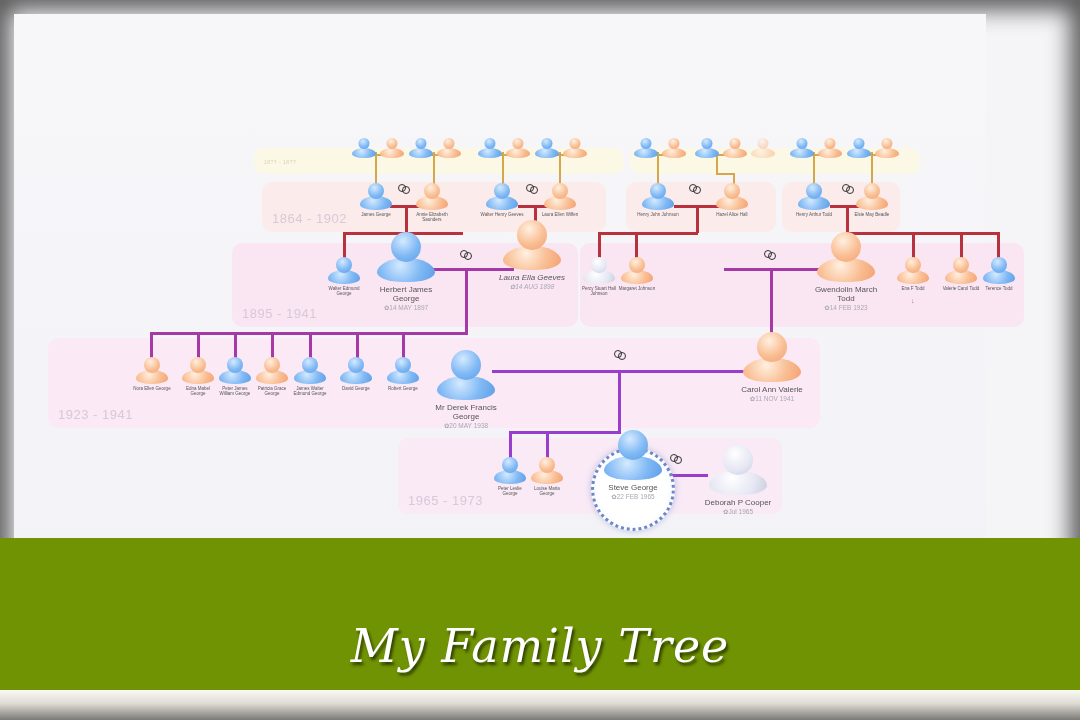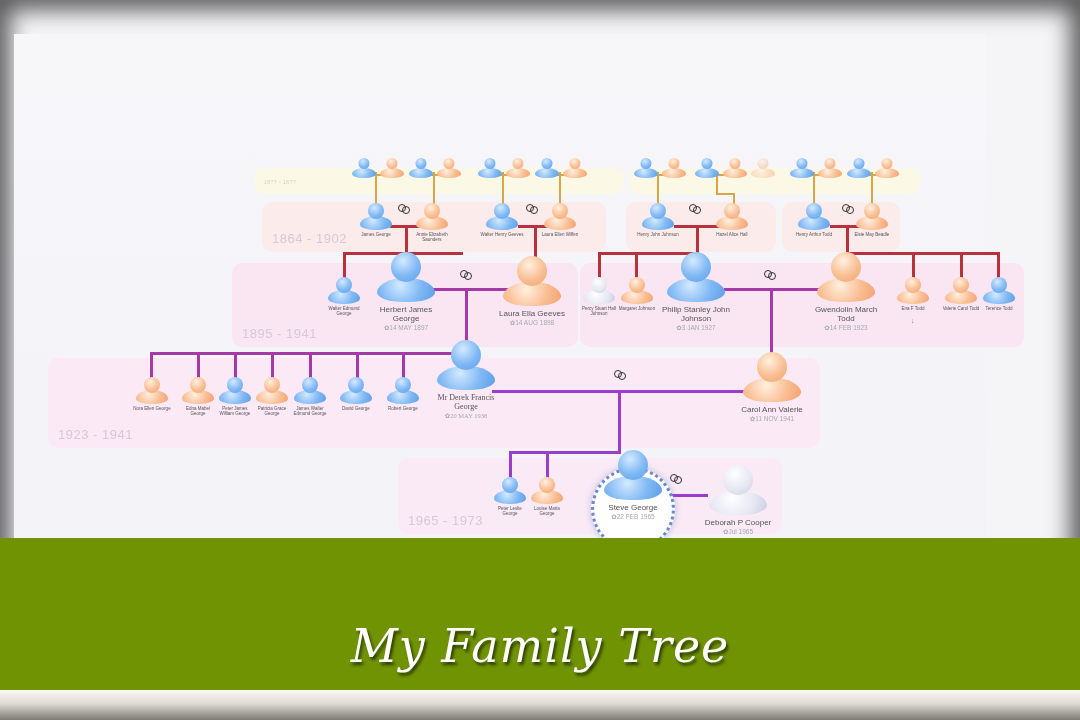--- a/index.html
+++ b/index.html
@@ -7,21 +7,20 @@
   body { font-family: "Liberation Sans", sans-serif; position: relative; }
 
   .frame {
     position: absolute; left: 0; top: 0; width: 1080px; height: 720px;
     background: #f5f5f8;
     box-shadow: inset 0 0 22px 10px rgba(40,40,40,0.75);
   }
   .canvas {
     position: absolute; left: 14px; top: 14px; width: 972px; height: 524px;
     background: linear-gradient(#f7f7fa, #f3f3f7);
-    margin-top: 20px;
   }
 
   .band { position: absolute; border-radius: 10px; }
   .band-label {
     position: absolute; left: 10px; bottom: 6px;
     font-size: 13px; color: #d8c8d8; letter-spacing: 0.5px;
   }
   .band-yellow { background: #fbf8e6; }
   .band-peach { background: #fbeceb; }
   .band-pink { background: #fae6f3; }
@@ -391,21 +390,21 @@
       <div class="name">Walter Edmund George</div>
     </div>
   <div class="person sz-l m" style="left:352px;top:222px;width:80px;">
       <div class="avatar">
         <div class="body"></div>
         <div class="head"></div>
       </div>
       <div class="name">Herbert James George</div>
       <div class="date">✿14 MAY 1897</div>
     </div>
-  <div class="person sz-l f" style="left:478px;top:226px;width:80px;">
+  <div class="person sz-l f" style="left:478px;top:210px;width:80px;font-style:italic;">
       <div class="avatar">
         <div class="body"></div>
         <div class="head"></div>
       </div>
       <div class="name">Laura Ella Geeves</div>
       <div class="date">✿14 AUG 1898</div>
     </div>
   <div class="person sz-s u" style="left:564px;top:244px;width:42px;">
       <div class="avatar">
         <div class="body"></div>
@@ -413,28 +412,20 @@
       </div>
       <div class="name">Percy Stuart Hall Johnson</div>
     </div>
   <div class="person sz-s f" style="left:602px;top:244px;width:42px;">
       <div class="avatar">
         <div class="body"></div>
         <div class="head"></div>
       </div>
       <div class="name">Margaret Johnson</div>
     </div>
-  <div class="person sz-l m" style="left:642px;top:222px;width:80px;">
-      <div class="avatar">
-        <div class="body"></div>
-        <div class="head"></div>
-      </div>
-      <div class="name">Philip Stanley John Johnson</div>
-      <div class="date">✿3 JAN 1927</div>
-    </div>
   <div class="person sz-l f" style="left:792px;top:222px;width:80px;">
       <div class="avatar">
         <div class="body"></div>
         <div class="head"></div>
       </div>
       <div class="name">Gwendolin March Todd</div>
       <div class="date">✿14 FEB 1923</div>
     </div>
   <div class="person sz-s f" style="left:878px;top:244px;width:42px;">
       <div class="avatar">
@@ -501,21 +492,21 @@
       </div>
       <div class="name">David George</div>
     </div>
   <div class="person sz-s m" style="left:369px;top:344px;width:40px;">
       <div class="avatar">
         <div class="body"></div>
         <div class="head"></div>
       </div>
       <div class="name">Robert George</div>
     </div>
-  <div class="person sz-l m" style="left:412px;top:310px;width:80px;font-family:Liberation Serif, serif;">
+  <div class="person sz-l m" style="left:412px;top:340px;width:80px;">
       <div class="avatar">
         <div class="body"></div>
         <div class="head"></div>
       </div>
       <div class="name">Mr Derek Francis George</div>
       <div class="date">✿20 MAY 1938</div>
     </div>
   <div class="person sz-l f" style="left:718px;top:322px;width:80px;">
       <div class="avatar">
         <div class="body"></div>

